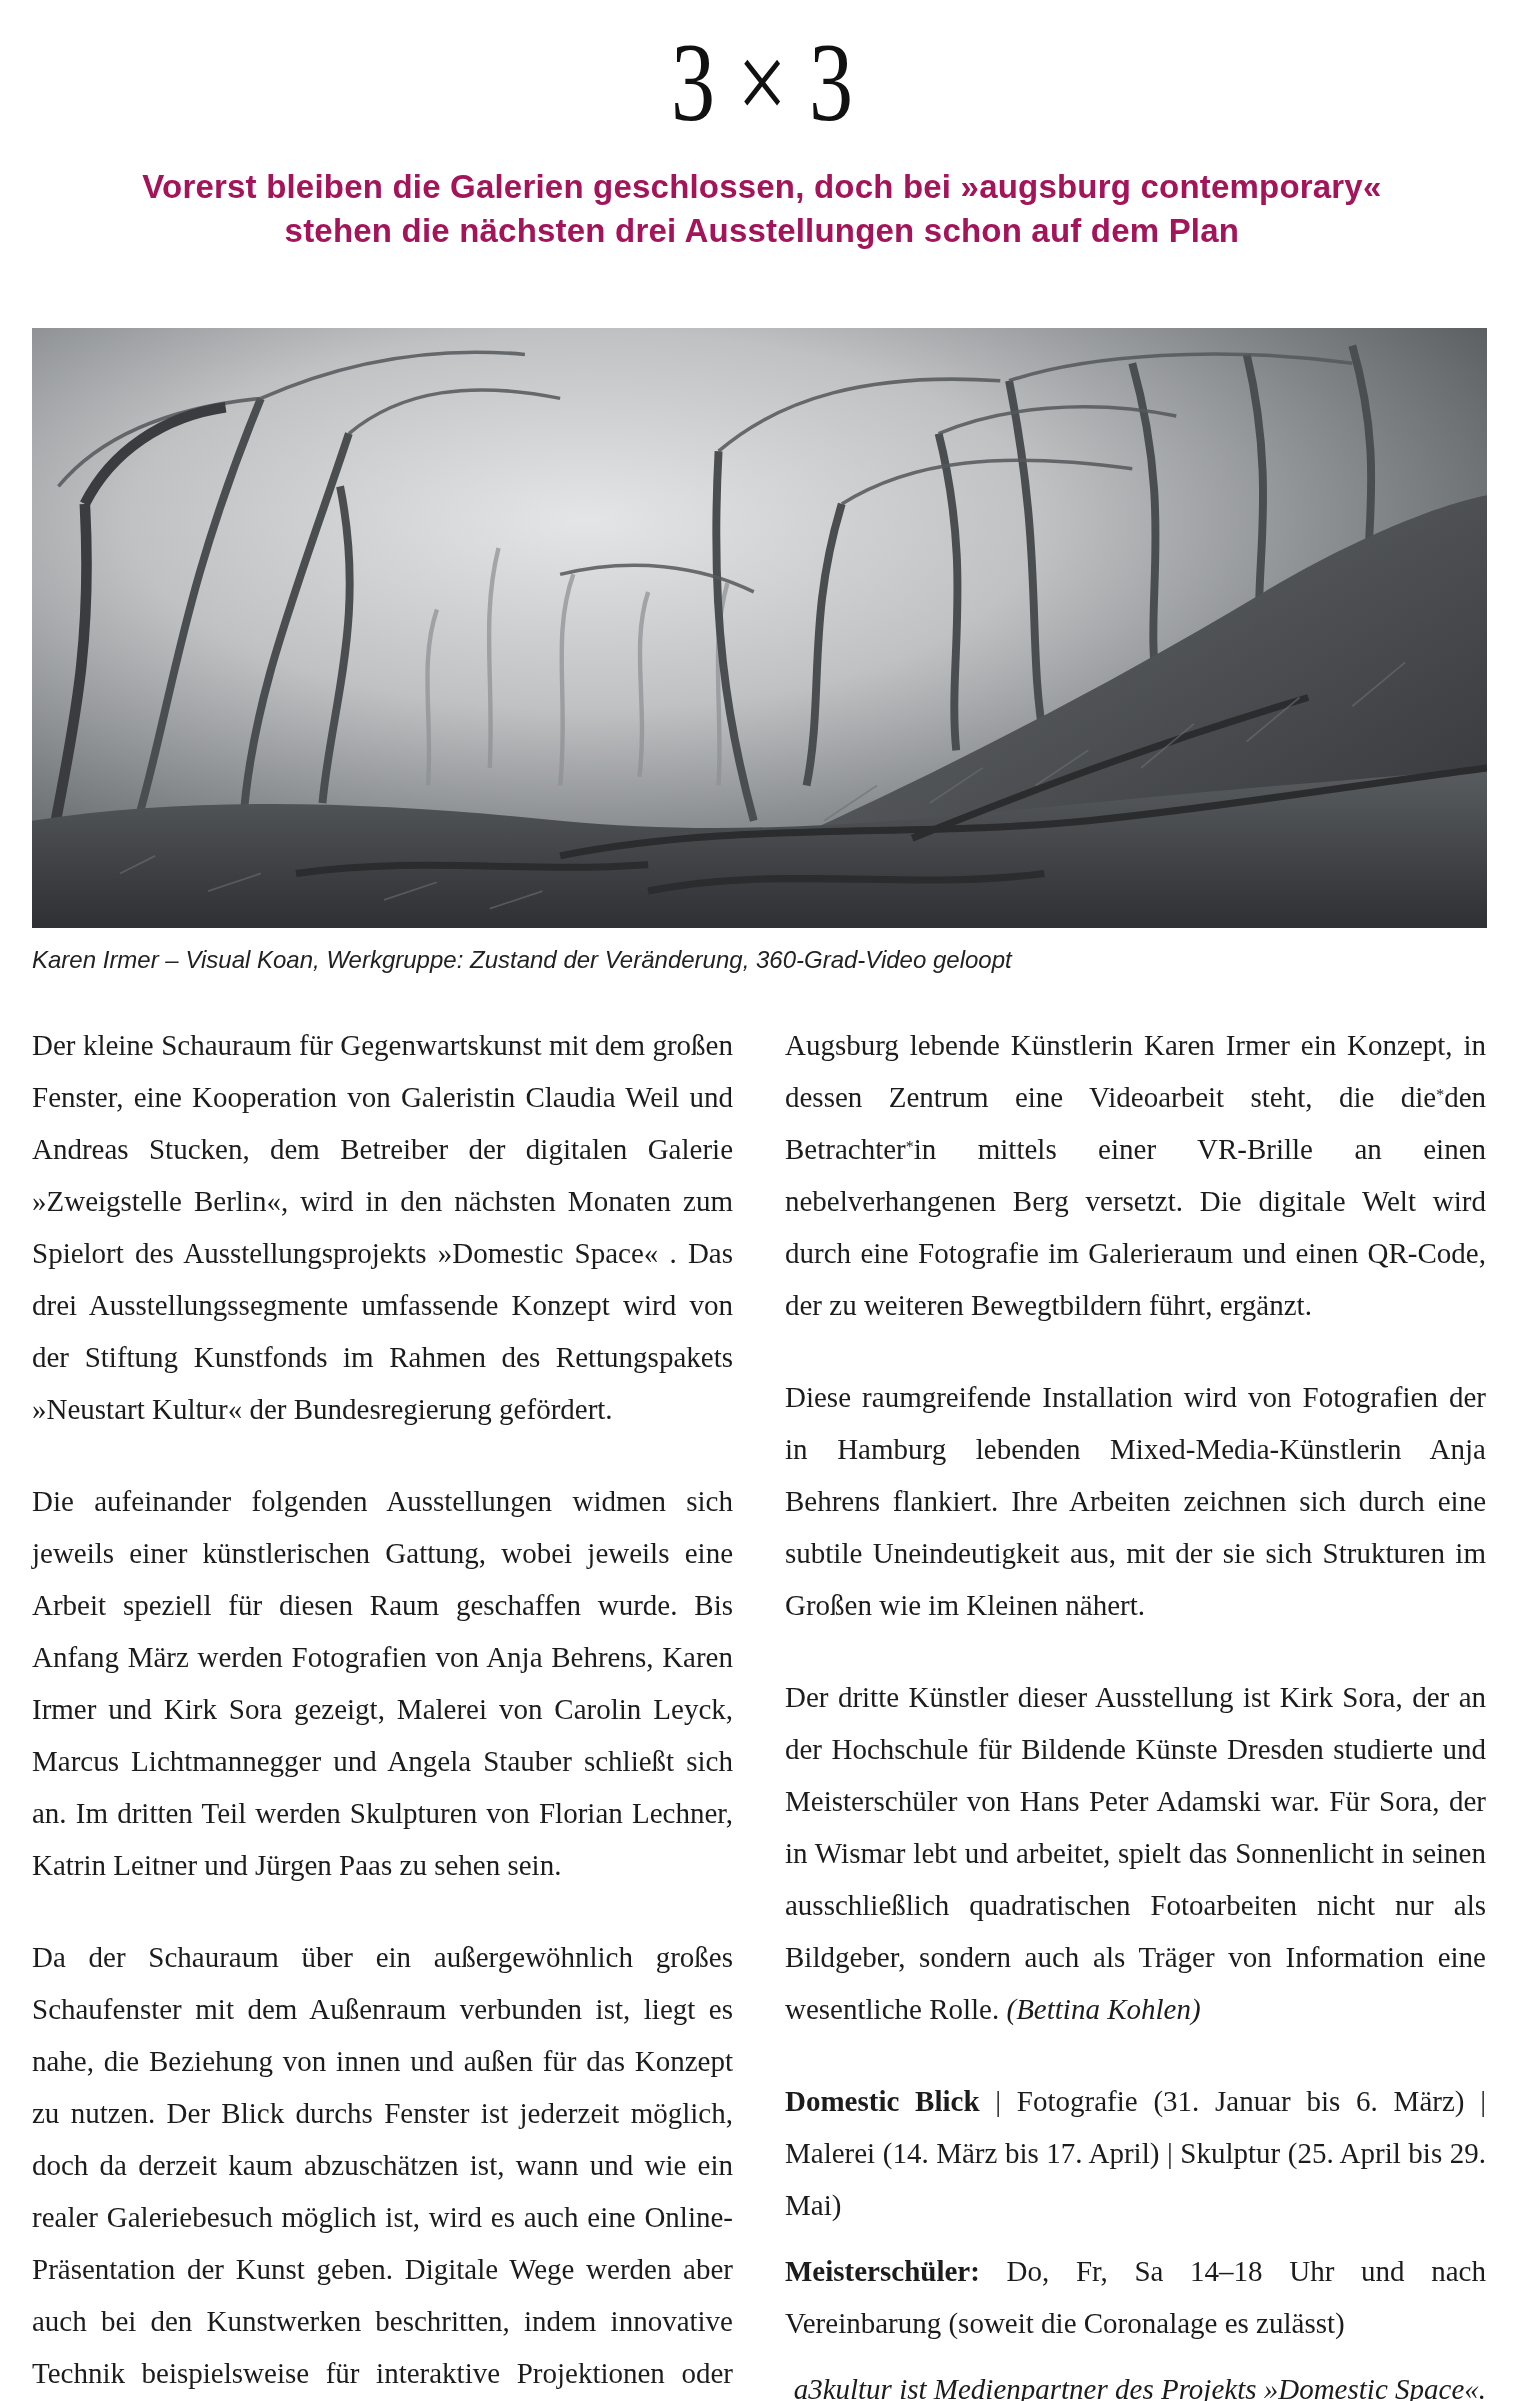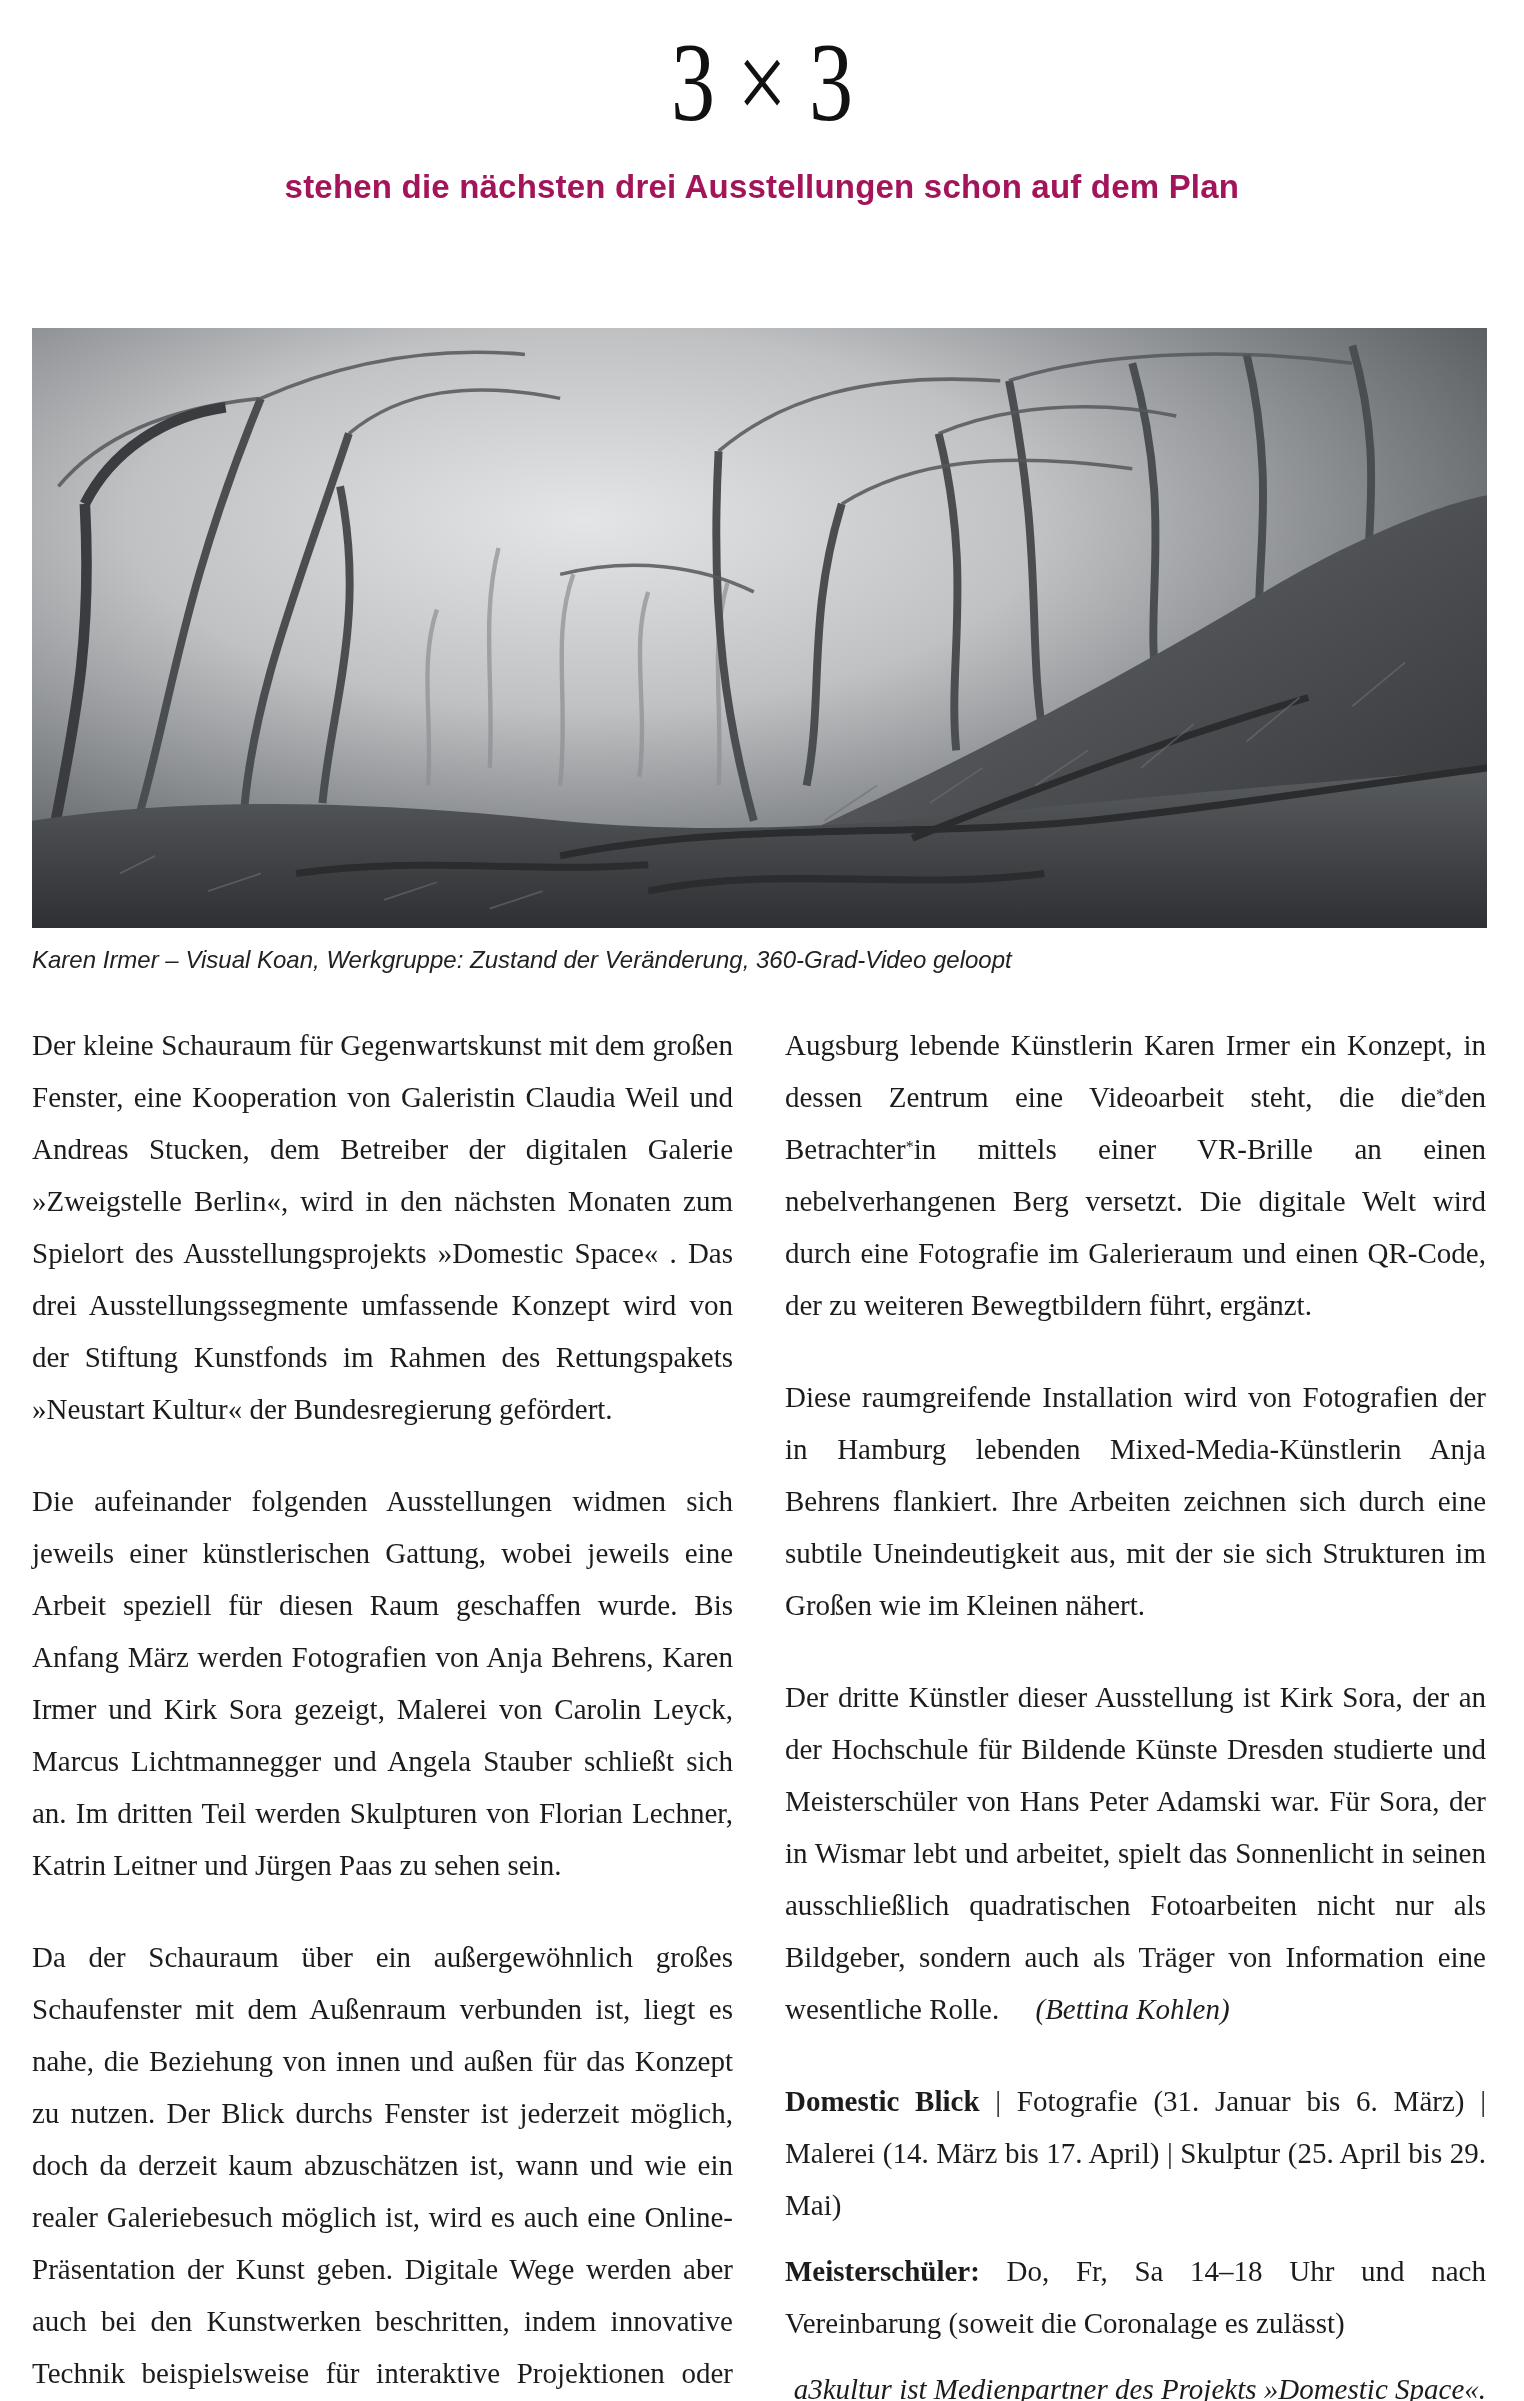--- a/index.html
+++ b/index.html
@@ -28,32 +28,33 @@
   .col {
     position: absolute; top: 1019px; width: 701px;
     font-family: "Liberation Serif", "DejaVu Serif", serif; font-size: 29px; line-height: 52px;
     text-align: justify; color: #1c1c1c; hyphens: manual;
   }
   .col.left { left: 32px; }
   .col.right { left: 785px; }
   .col p { margin: 0 0 40px 0; }
   .col p.tight { margin-bottom: 14px; }
   .b { font-weight: bold; }
-  .i { font-style: italic; margin-left: 29px; }
+  .i { font-style: italic; }
   .arrow { color: #a3145a; font-size: 21px; letter-spacing: -5.3px; margin-right: 12.3px; position: relative; top: -2.6px; }
   .url { font-weight: bold; color: #1c1c1c; text-decoration: none; }
   .partner { margin-top: 40px; }
   sup.star { font-size: 16px; vertical-align: top; position: relative; top: -1.8px; }
 </style>
 </head>
 <body>
 
 <div class="title">3 × 3</div>
 
 <div class="subtitle">
+  <span>Vorerst bleiben die Galerien geschlossen, doch bei »augsburg contemporary«</span>
   <span>stehen die nächsten drei Ausstellungen schon auf dem Plan</span>
 </div>
 
 <div class="photo">
   <svg viewBox="0 0 1653 682" preserveAspectRatio="none">
     <defs>
       <radialGradient id="fog" cx="0.38" cy="0.32" r="0.7">
         <stop offset="0" stop-color="#e4e5e6"></stop>
         <stop offset="0.45" stop-color="#bfc1c3"></stop>
         <stop offset="0.8" stop-color="#7f8285"></stop>

